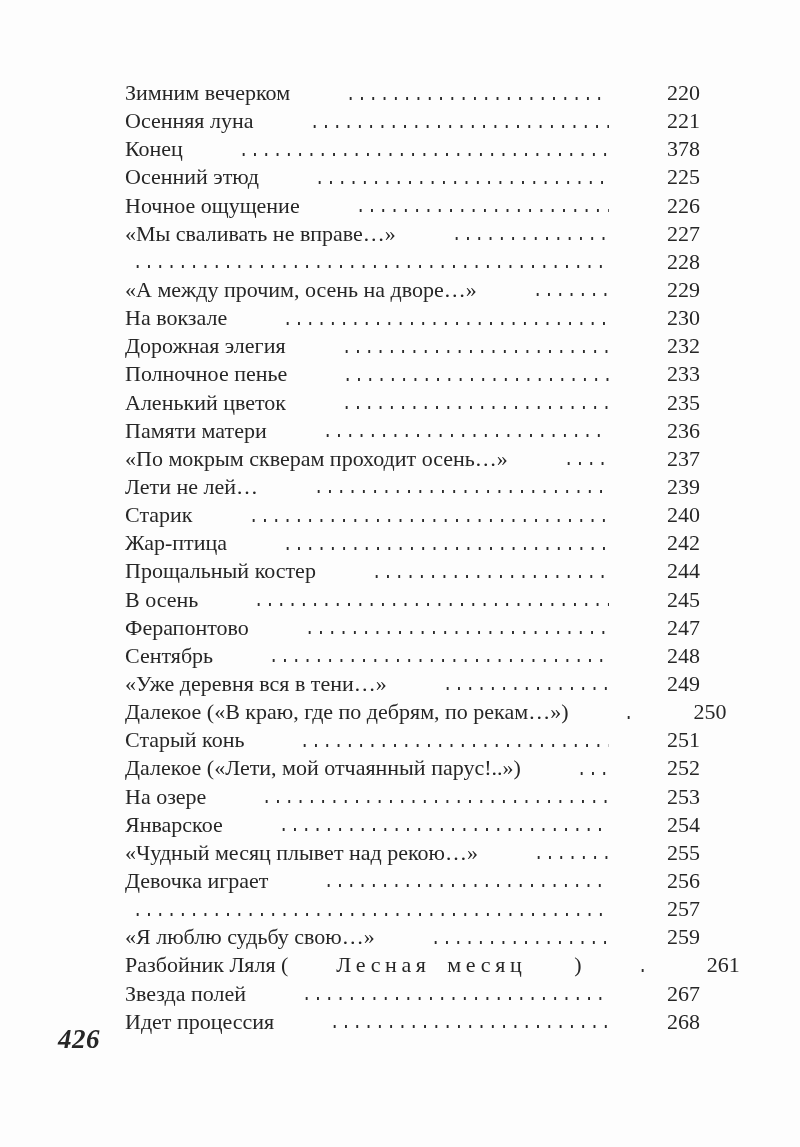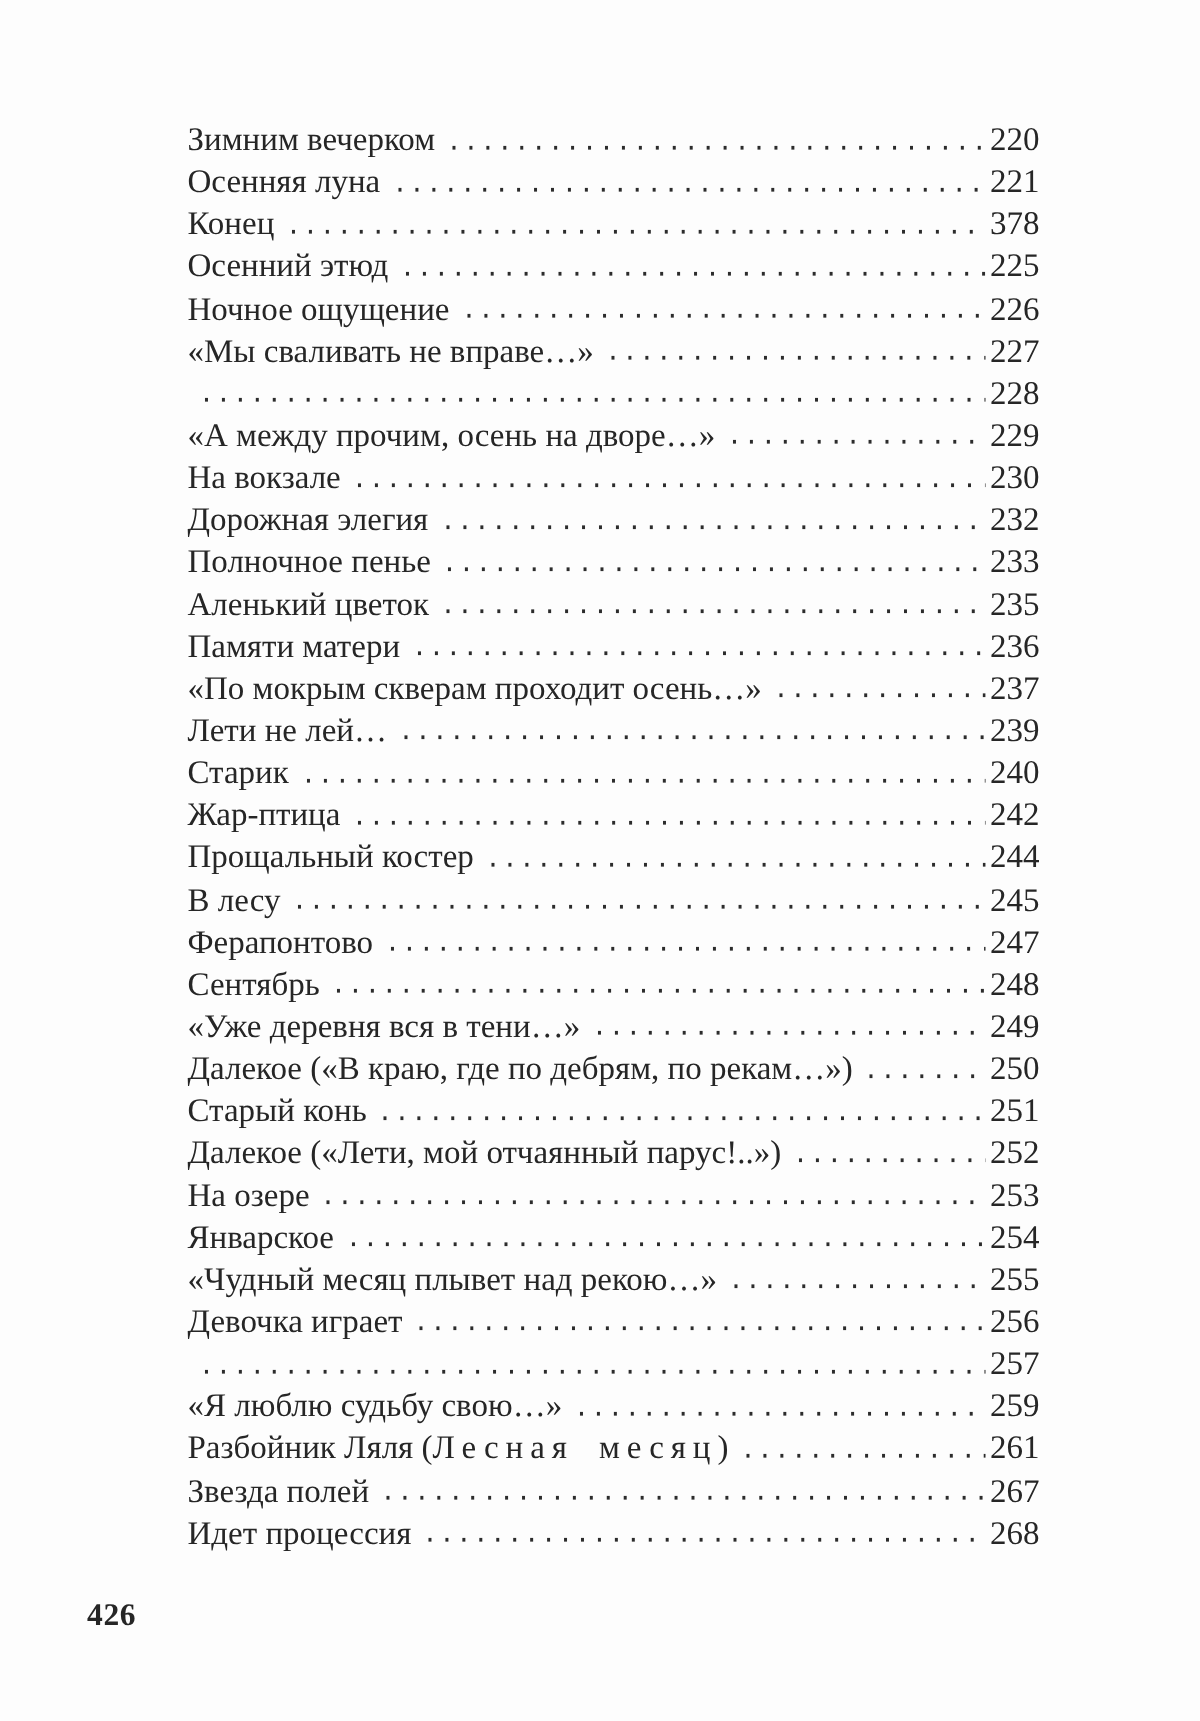--- a/index.html
+++ b/index.html
@@ -25,20 +25,21 @@
     position: absolute;
     left: 125px;
     top: 79px;
     width: 575px;
   }
   .row {
     display: flex;
     height: 28.15px;
     line-height: 28.15px;
     font-size: 22px;
+    gap: 48px;
   }
   .title {
     white-space: pre;
     flex: 0 0 auto;
   }
   .spaced {
     white-space: pre;
     letter-spacing: 0.21em;
     word-spacing: 0.30em;
   }
@@ -47,32 +48,33 @@
     min-width: 12px;
     margin-left: 7px;
     margin-right: 3px;
     background-image: radial-gradient(circle 1.25px at 50% 50%, #2c2c2c 99%, rgba(0,0,0,0) 100%);
     background-size: 11.3px 5px;
     background-repeat: repeat-x;
     background-position: left 16.5px;
   }
   .pageno {
     flex: 0 0 auto;
-    text-align: left;
+    text-align: right;
     min-width: 40px;
   }
   .folio {
     position: absolute;
     left: 58px;
-    top: 1062px;
+    top: 1025px;
     height: 28.15px;
     line-height: 28.15px;
-    font-size: 21px;
+    font-size: 27px;
     font-weight: bold;
     letter-spacing: 0.02em;
+    font-style: italic;
   }
 </style>
 </head>
 <body style="background: rgb(253, 253, 253); color: rgb(38, 38, 38);">
 
 <div class="page-surface">
   <div class="toc-list">
       <div class="row">
         <span class="title">Зимним вечерком</span>
         <span class="leader"></span>
@@ -156,21 +158,21 @@
         <span class="title">Жар-птица</span>
         <span class="leader"></span>
         <span class="pageno">242</span>
       </div>
       <div class="row">
         <span class="title">Прощальный костер</span>
         <span class="leader"></span>
         <span class="pageno">244</span>
       </div>
       <div class="row">
-        <span class="title">В лесу</span>
+        <span class="title">В осень</span>
         <span class="leader"></span>
         <span class="pageno">245</span>
       </div>
       <div class="row">
         <span class="title">Ферапонтово</span>
         <span class="leader"></span>
         <span class="pageno">247</span>
       </div>
       <div class="row">
         <span class="title">Сентябрь</span>

